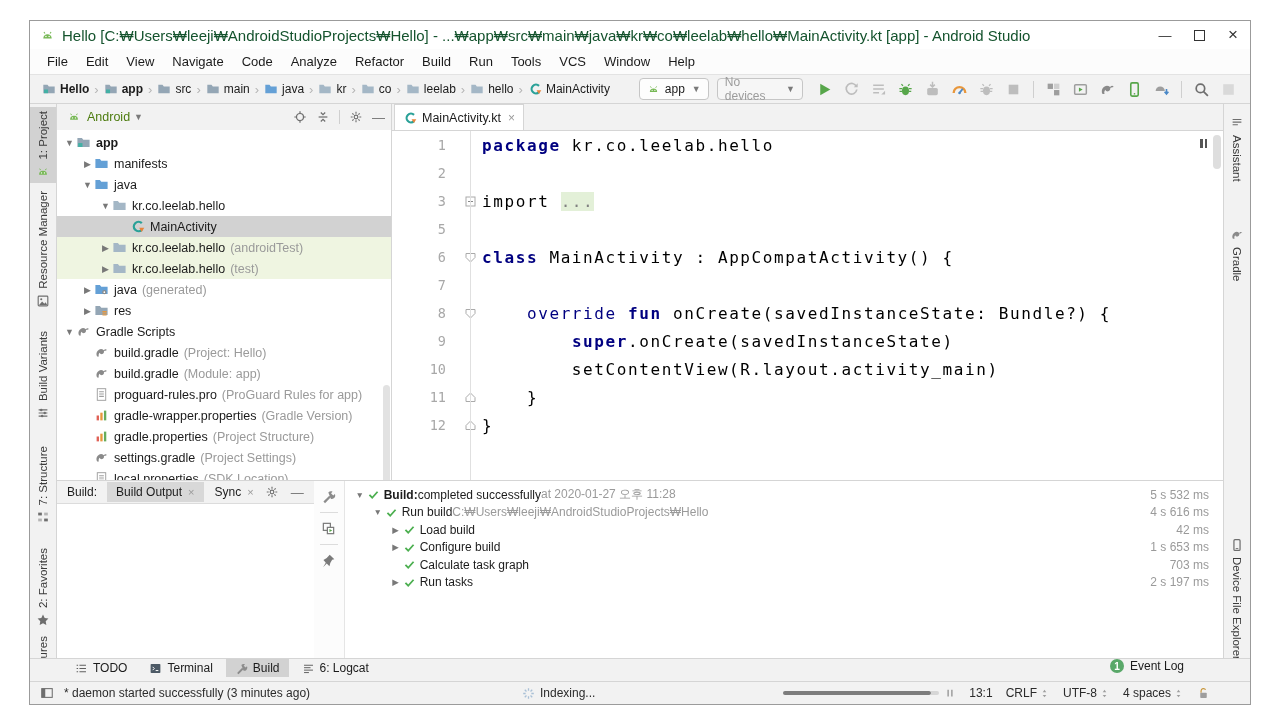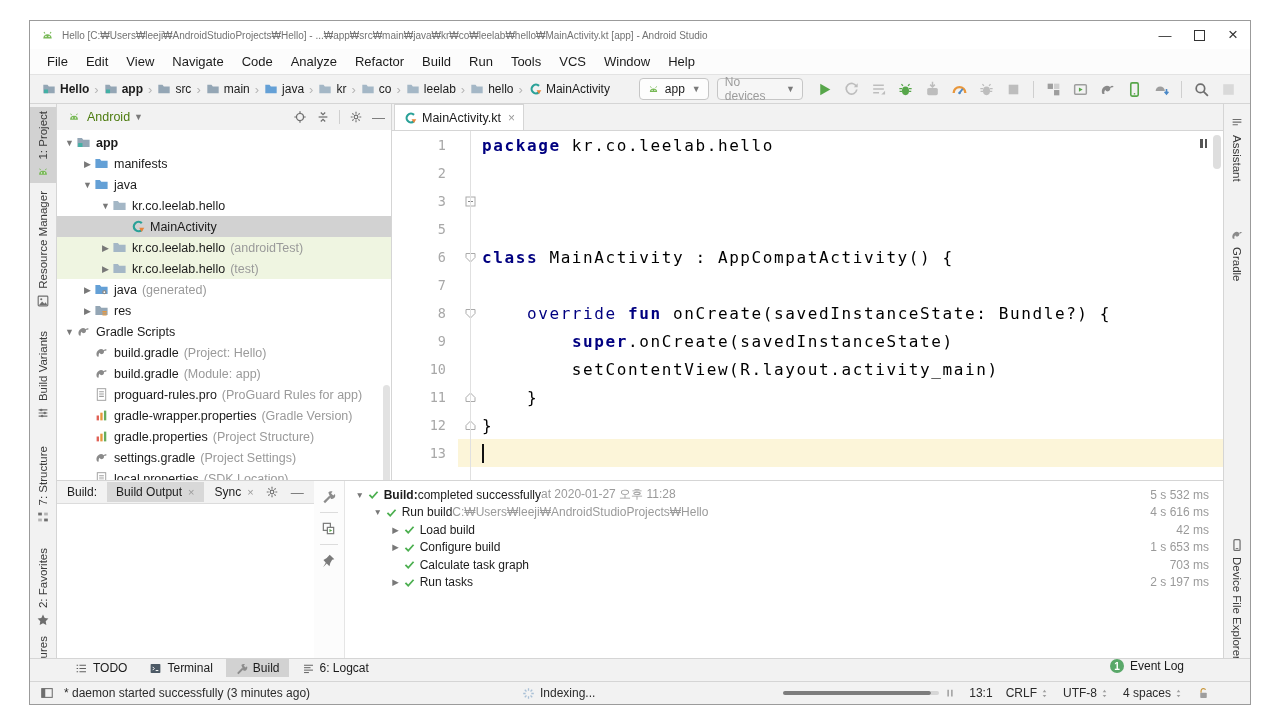--- a/index.html
+++ b/index.html
@@ -5,21 +5,21 @@
   html,body{margin:0;padding:0;width:1280px;height:720px;background:#fff;overflow:hidden;
     font-family:"Liberation Sans",sans-serif;-webkit-font-smoothing:antialiased;}
   .window{position:absolute;left:29px;top:20px;width:1222px;height:685px;border:1px solid #9b9b9b;
     background:#f2f2f2;display:flex;flex-direction:column;box-sizing:border-box;}
   .icon{display:inline-block;vertical-align:middle;line-height:0;}
   .icon svg{width:100%;height:100%;display:block;}
 
   
   .titlebar{height:28px;background:#fff;display:flex;align-items:center;padding:0 0 0 10px;flex:0 0 auto;}
   .titlebar .app-icon{width:15px;height:15px;margin-right:7px;}
-  .title-text{font-size:10px;color:#737373;white-space:nowrap;overflow:hidden;flex:1;}
+  .title-text{font-size:15px;color:#14532d;white-space:nowrap;overflow:hidden;flex:1;}
   .win-controls{display:flex;align-items:center;margin-left:8px;}
   .win-btn{width:34px;height:26px;display:flex;align-items:center;justify-content:center;color:#333;font-size:13px;cursor:default;}
   .win-max-box{width:9px;height:9px;border:1px solid #333;display:inline-block;}
   .win-close{font-size:17px;}
 
   
   .menubar{height:25px;background:#fcfcfc;border-bottom:1px solid #e3e3e3;display:flex;align-items:center;padding-left:8px;flex:0 0 auto;}
   .menu-item{font-size:13px;color:#1b1b1b;padding:2px 9px;white-space:nowrap;}
 
   
@@ -694,20 +694,21 @@
               <div class="cl">
                 <div class="gut">3</div>
                 <div class="foldc">
                   <span class="icon">
                     <svg viewBox="0 0 11 11">
                       <rect x="1" y="1" width="9" height="9" fill="#fff" stroke="#aaa"></rect>
                       <path d="M3 5.5h5M5.5 3v5" stroke="#888"></path>
                     </svg>
                   </span>
                 </div>
+                <div class="codeln"><span class="tk-pl">import </span><span class="tk-fold">...</span></div>
               </div>
               <div class="cl">
                 <div class="gut">5</div>
                 <div class="foldc"></div>
                 <div class="codeln"></div>
               </div>
               <div class="cl">
                 <div class="gut">6</div>
                 <div class="foldc">
                   <span class="icon">
@@ -758,25 +759,20 @@
               <div class="cl">
                 <div class="gut">12</div>
                 <div class="foldc">
                   <span class="icon">
                     <svg viewBox="0 0 11 11">
                       <path d="M1 9.5h9v-4L5.5 1 1 5.5z" fill="#fff" stroke="#aaa"></path>
                     </svg>
                   </span>
                 </div>
                 <div class="codeln"><span class="tk-pl">}</span></div>
-              </div>
-              <div class="cl current">
-                <div class="gut">13</div>
-                <div class="foldc"></div>
-                <div class="codeln"><span class="caret"></span></div>
               </div>
             </div>
         </div>
       </div>
 
       <div class="build-panel">
         <div class="bp-header">
           <span class="bp-label">Build:</span>
           <div id="build-tabs" style="display:flex">
               <div class="bp-tab active">

